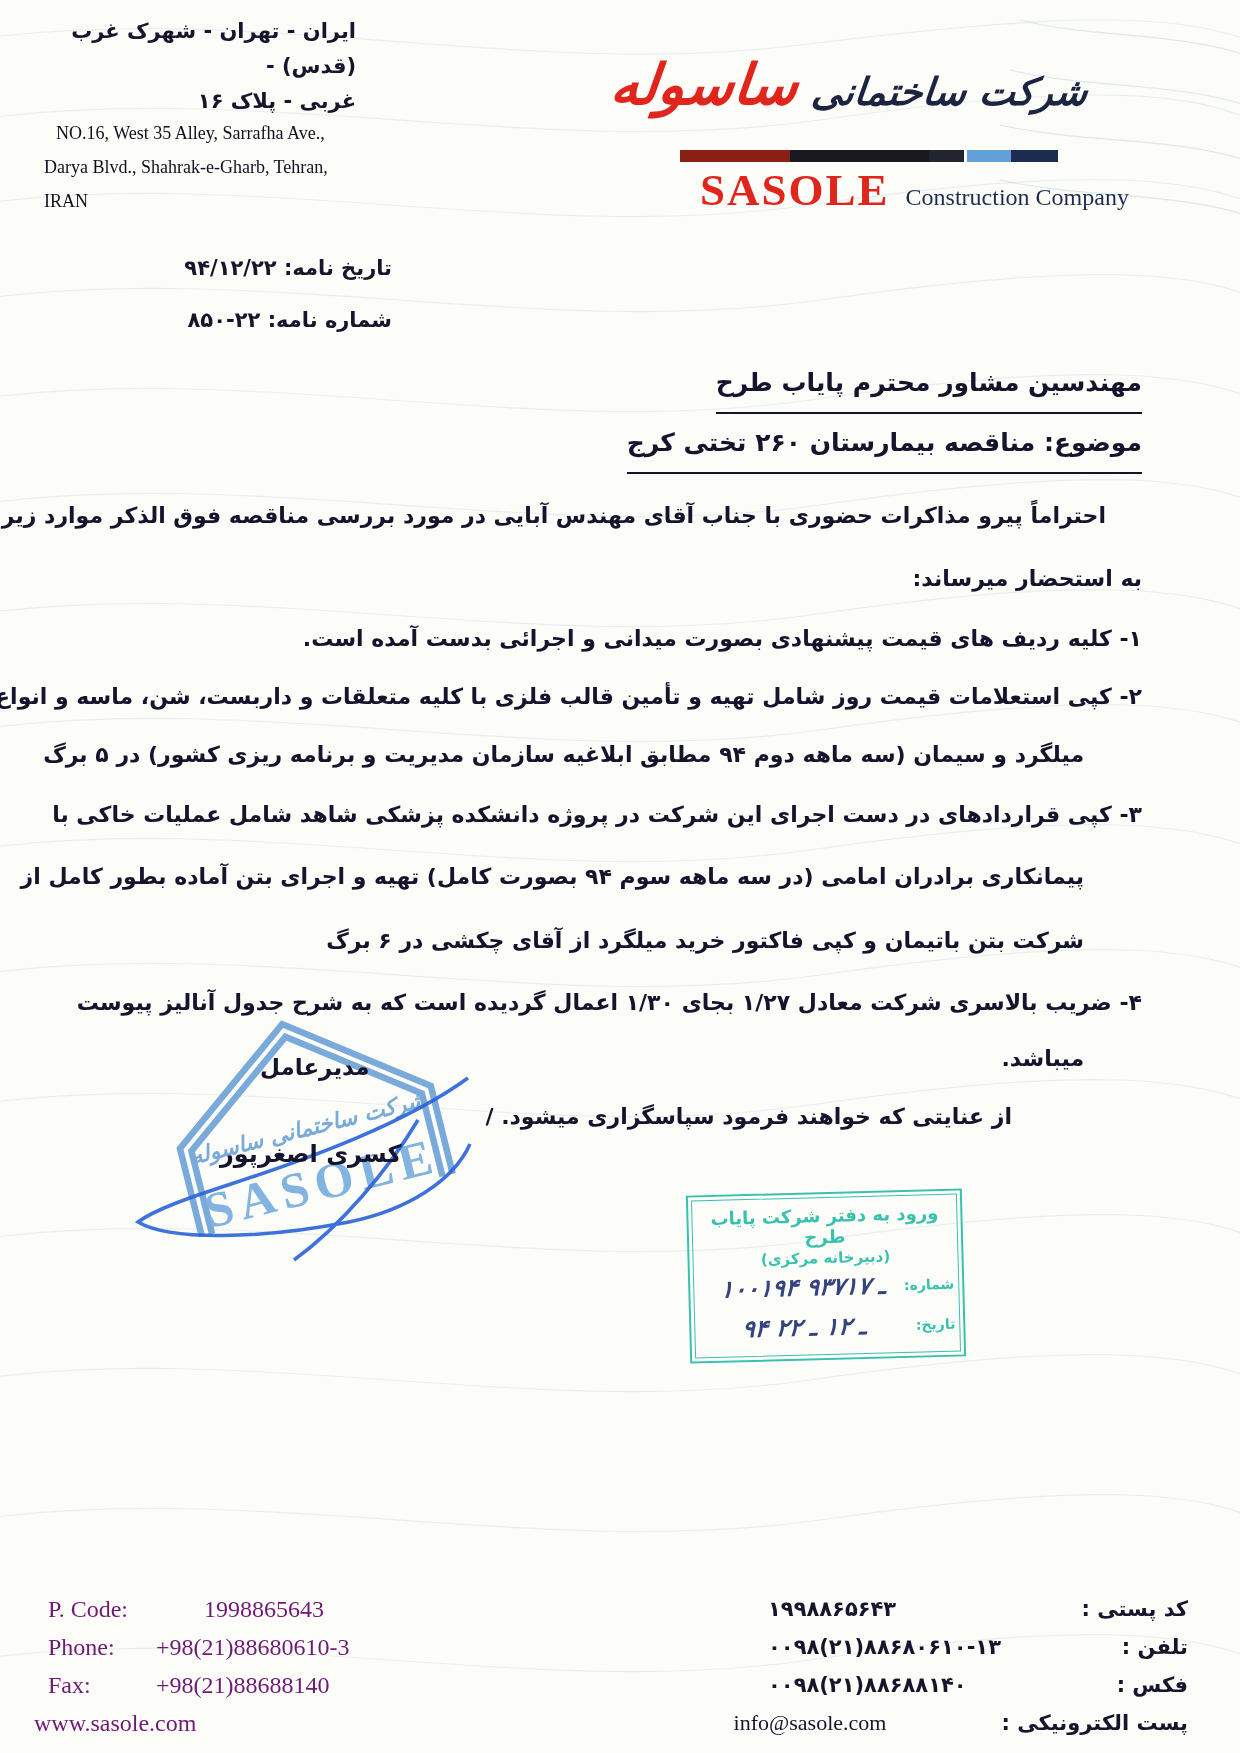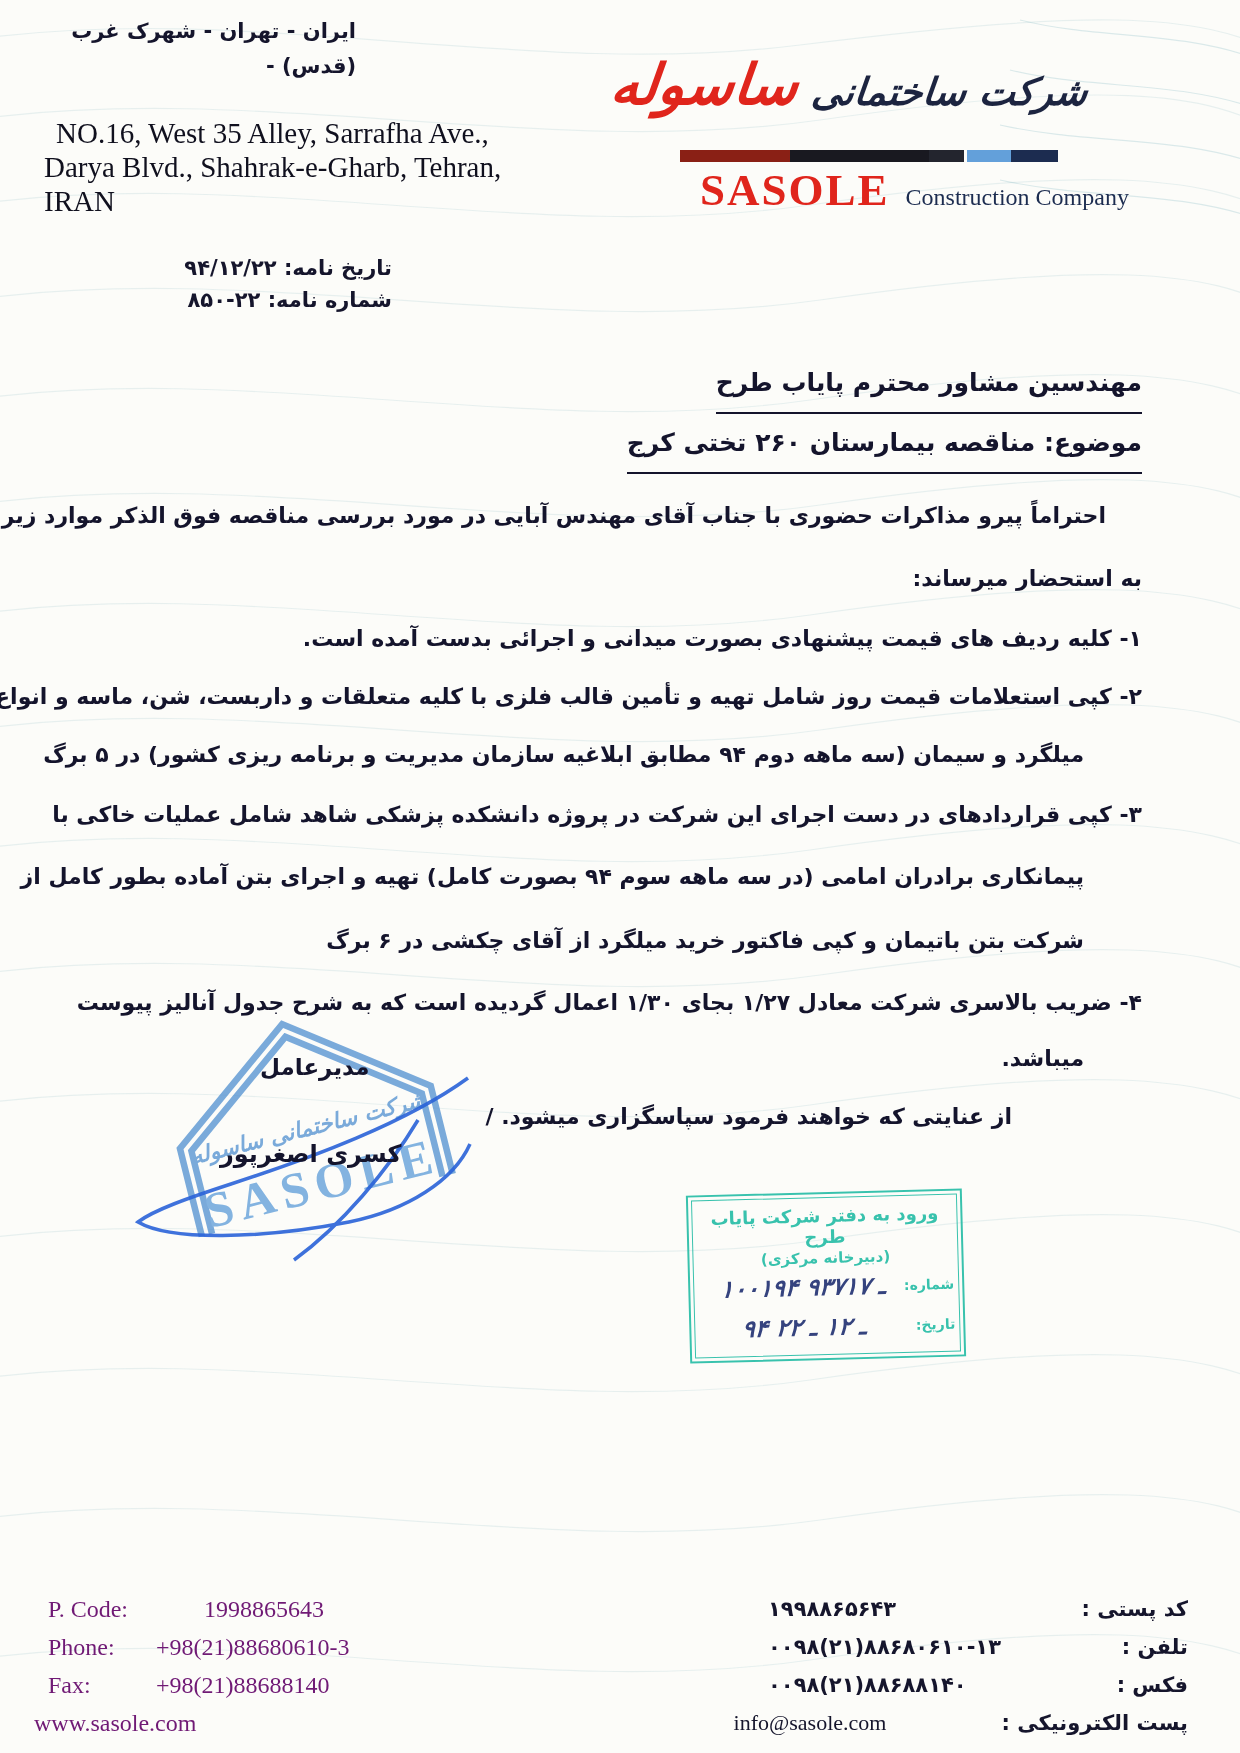--- a/index.html
+++ b/index.html
@@ -10,35 +10,35 @@
     color:#1b1b32;
   }
   .abs{position:absolute;}
   
   .bg-waves{position:absolute;inset:0;z-index:0;pointer-events:none;}
   
   .addr-fa{top:14px;left:38px;width:318px;direction:rtl;text-align:right;
     font-size:21px;font-weight:700;line-height:35px;color:#15152c;z-index:2;}
   .addr-fa .l3{padding-left:40px;}
   .addr-en{top:116px;left:44px;font-family:"Liberation Serif",serif;
-    font-size:29px;line-height:34px;color:#10101e;z-index:2;}
+    font-size:18px;line-height:34px;color:#10101e;z-index:2;}
   .addr-en .l1{padding-left:12px;}
   .logo-fa{top:54px;right:152px;direction:rtl;display:flex;align-items:flex-end;
     gap:14px;z-index:2;font-family:"DejaVu Serif",serif;font-style:italic;}
   .logo-fa .prefix{font-size:38px;font-weight:700;color:#1c2440;transform:skewX(-6deg);}
   .logo-fa .name{font-size:56px;font-weight:700;color:#e0251c;transform:skewX(-6deg);line-height:60px;}
   .logo-bar{top:150px;left:680px;width:378px;height:12px;z-index:2;}
   .logo-en{top:164px;left:700px;z-index:2;display:flex;align-items:baseline;}
   .logo-en .sasole{font-family:"Liberation Serif",serif;font-weight:700;
     font-size:45px;letter-spacing:2px;color:#e0251c;}
   .logo-en .sub{font-family:"Liberation Serif",serif;font-size:24px;color:#1c2c50;margin-left:16px;}
   
   .meta{top:256px;right:848px;direction:rtl;text-align:right;font-size:21px;
     font-weight:700;color:#15152c;z-index:2;}
-  .meta .row2{margin-top:8px;}
+  .meta .row2{margin-top:28px;}
   
   .body{top:368px;left:95px;right:98px;direction:rtl;z-index:3;
     font-size:22px;font-weight:700;color:#14142c;}
   .line{position:absolute;right:0;left:0;white-space:nowrap;text-align:right;}
   .u{display:inline-block;border-bottom:2.5px solid #14142c;padding-bottom:15px;}
   .hl{font-size:25px;}
   .t-r{top:0;} .t-s{top:60px;} .t-p1{top:135px;padding-right:36px;} .t-p2{top:198px;}
   .t-i1{top:258px;} .t-i2a{top:316px;} .t-i2b{top:374px;padding-right:58px;}
   .t-i3a{top:434px;} .t-i3b{top:496px;padding-right:58px;} .t-i3c{top:560px;padding-right:58px;}
   .t-i4a{top:622px;} .t-i4b{top:678px;padding-right:58px;} .t-cl{top:736px;padding-right:130px;}
@@ -94,20 +94,21 @@
   <g fill="none" stroke="#8fbfc8" stroke-width="1.2" opacity="0.3">
     <path d="M1020 20 C 1100 40, 1180 30, 1260 60"></path>
     <path d="M1010 70 C 1090 90, 1180 80, 1260 110"></path>
     <path d="M1000 125 C 1090 145, 1180 135, 1260 165"></path>
     <path d="M1000 180 C 1090 200, 1180 190, 1260 220"></path>
   </g>
 </svg>
 
 <div class="abs addr-fa">
   <div>ایران - تهران - شهرک غرب (قدس) -</div>
+  <div class="l3">غربی - پلاک ۱۶</div>
 </div>
 
 <div class="abs addr-en">
   <div class="l1">NO.16, West 35 Alley, Sarrafha Ave.,</div>
   <div>Darya Blvd., Shahrak-e-Gharb, Tehran,</div>
   <div>IRAN</div>
 </div>
 
 <div class="abs logo-fa">
   <span class="prefix">شرکت ساختمانی</span>

